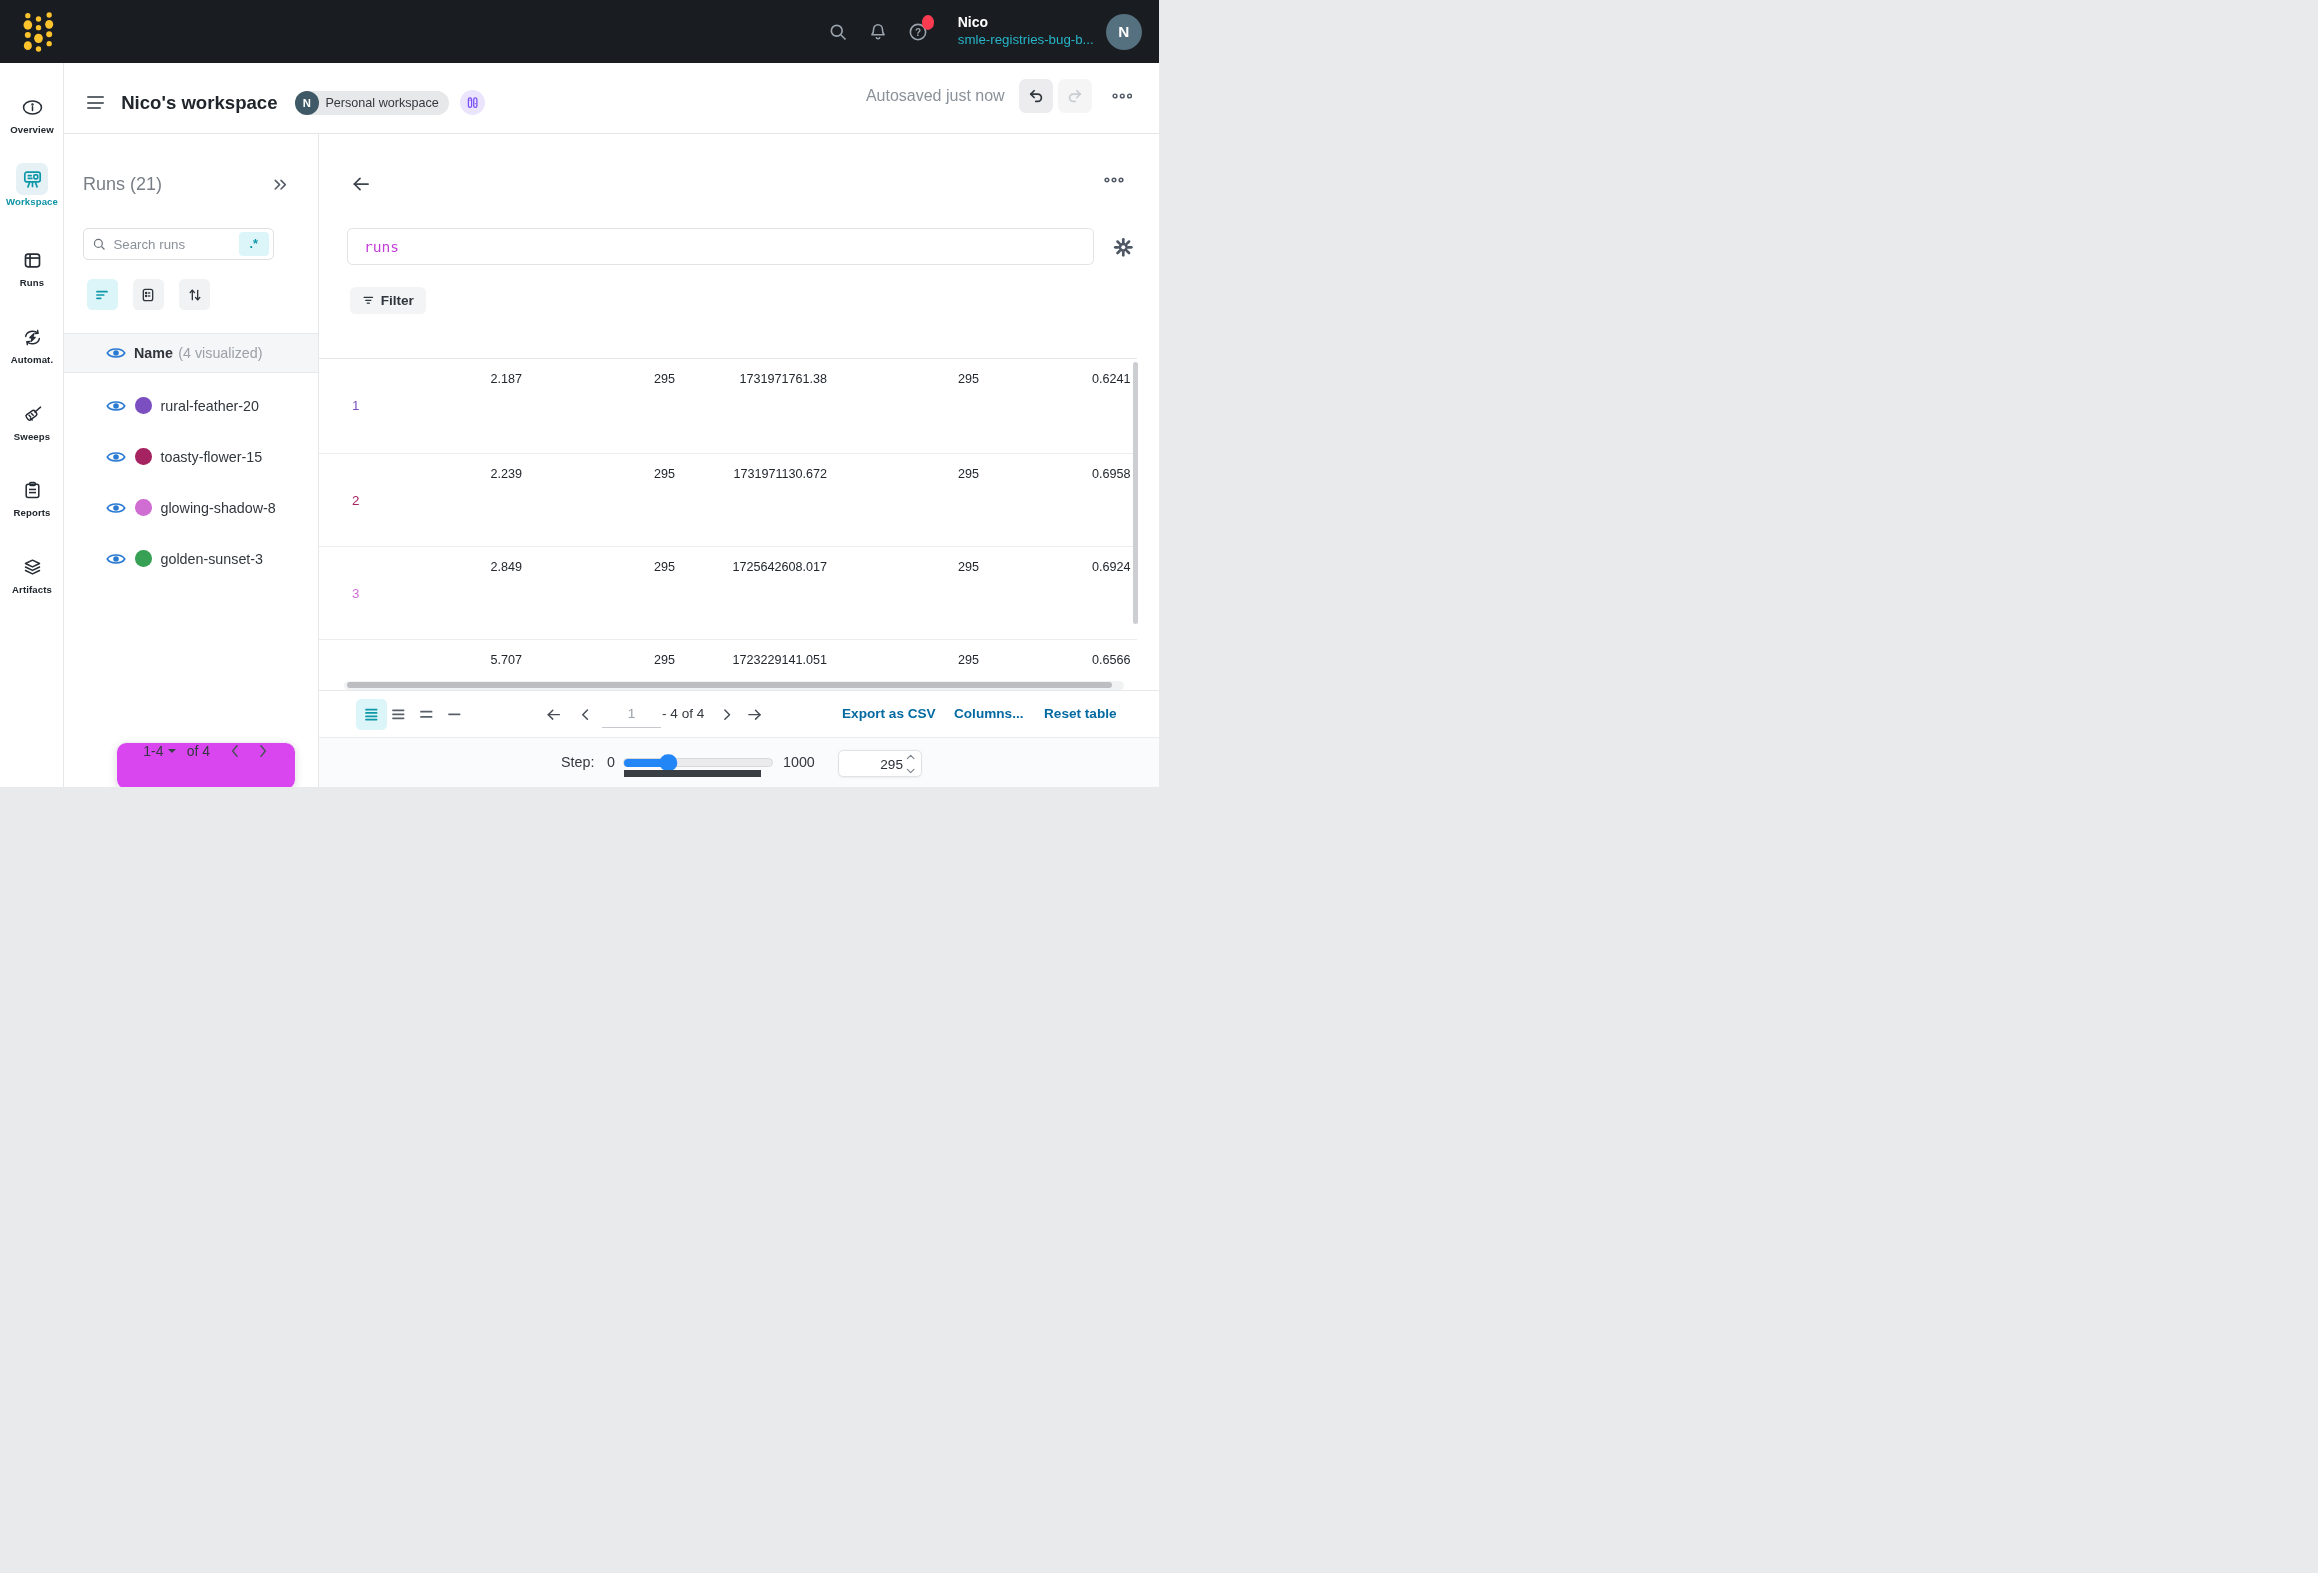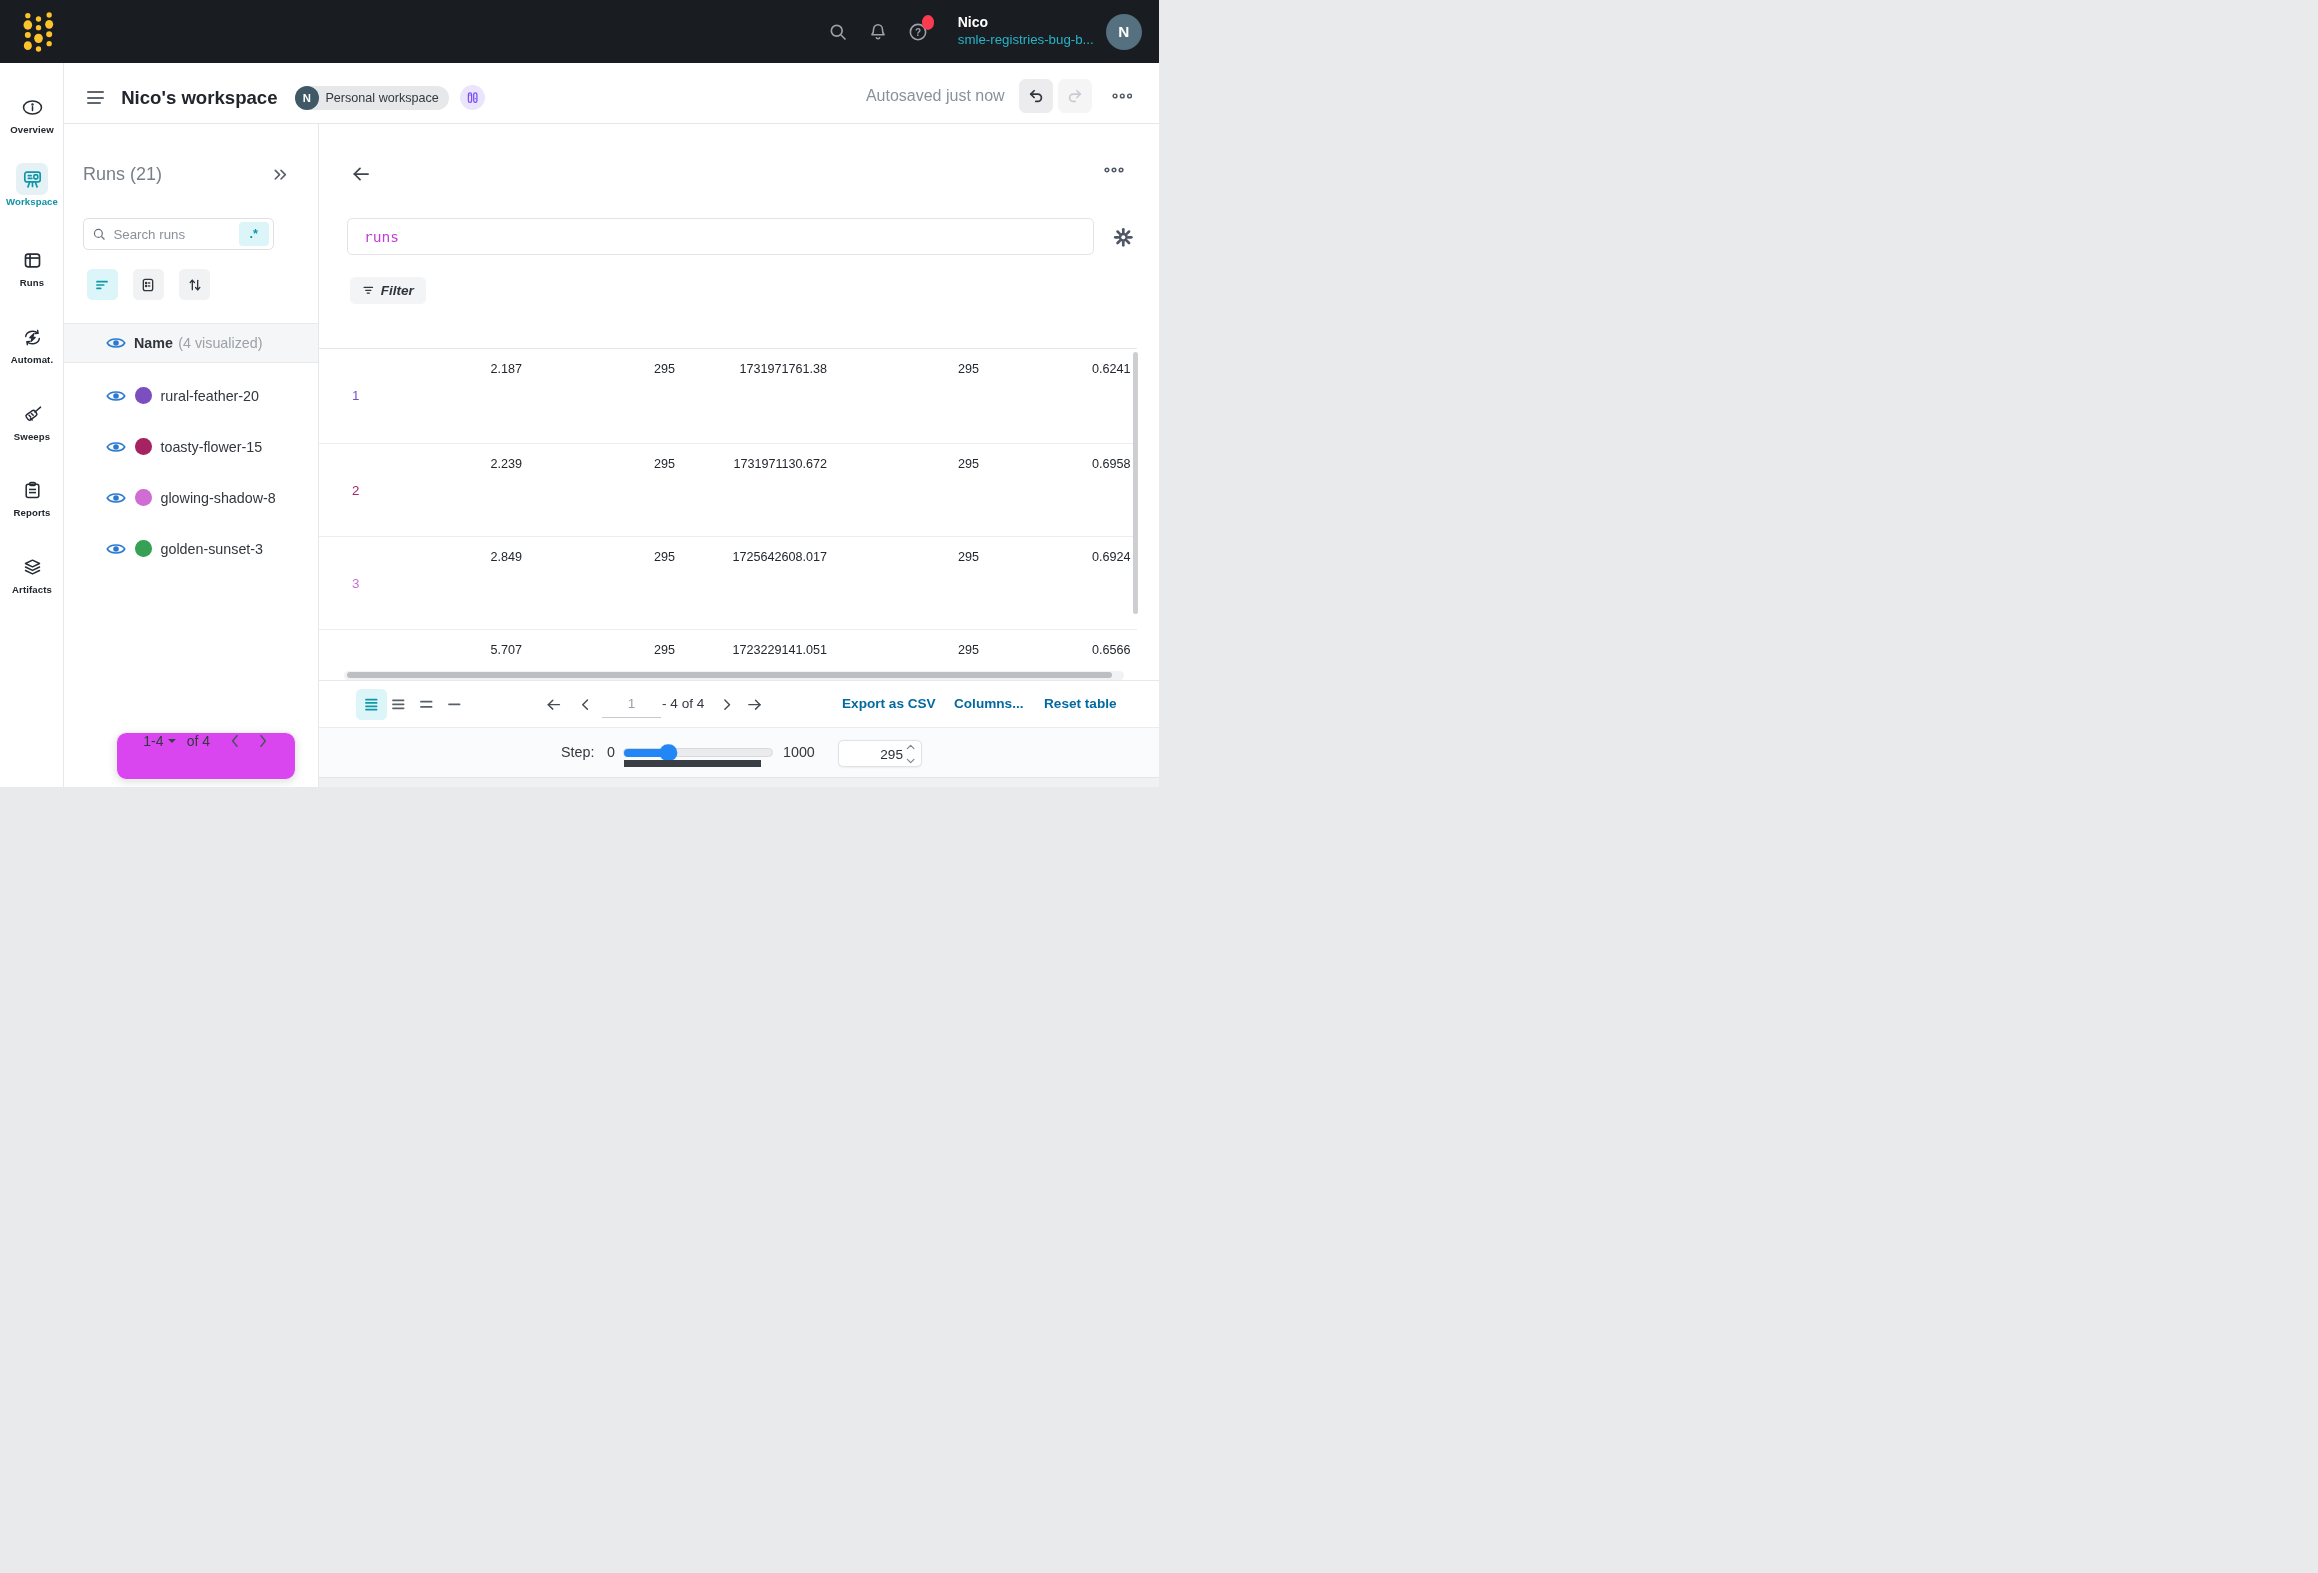--- a/index.html
+++ b/index.html
@@ -28,21 +28,21 @@
   .leftnav { position:relative; width:64px; height:724px; background:#fff; border-right:0.7px solid #e6e7e9; flex:none; }
   .nav-item { position:absolute; left:0; width:64px; display:flex; flex-direction:column; align-items:center; cursor:pointer; }
   .nav-icon-wrap { width:32px; height:32px; border-radius:6.6px; display:flex; align-items:center; justify-content:center; }
   .nav-item svg { width:21px; height:21px; }
   .nav-label { margin-top:1.3px; font-size:9.6px; font-weight:700; color:#21272e; letter-spacing:0.1px; }
   .nav-item.active .nav-icon-wrap { background:#e5f1f5; }
   .nav-item.active .nav-label { color:#0e93a4; }
 
   .content { position:relative; flex:1; display:flex; flex-direction:column; }
   
-  .ws-header { position:relative; height:61px; background:#fff; border-bottom:0.7px solid #e6e7e9; display:flex; align-items:center; padding-top:9.3px; }
+  .ws-header { position:relative; height:71px; background:#fff; border-bottom:0.7px solid #e6e7e9; display:flex; align-items:center; padding-top:9.3px; }
   .hamburger { margin-left:22.6px; width:17.3px; height:13.3px; display:flex; flex-direction:column; justify-content:space-between; cursor:pointer; }
   .hamburger div { height:2px; border-radius:1.3px; background:#5f666e; }
   .ws-title { margin-left:17.3px; font-size:18.6px; font-weight:700; color:#21262c; }
   .ws-badge { margin-left:17.3px; display:flex; align-items:center; background:#e7e8e9; border-radius:12px; height:24px; padding-right:10.6px; cursor:pointer; }
   .ws-badge .mini-av { width:24px; height:24px; border-radius:50%; background:#3f5a66; color:#fff; font-size:11.3px; font-weight:600; display:flex; align-items:center; justify-content:center; }
   .ws-badge .badge-label { margin-left:6.6px; font-size:12.6px; color:#33383e; }
   .purple-chip { margin-left:10.6px; width:25px; height:25px; border-radius:50%; background:#eae4fd; display:flex; align-items:center; justify-content:center; cursor:pointer; }
   .purple-chip svg { width:13.3px; height:13.3px; }
   .ws-right { position:absolute; right:0; top:9.3px; height:48px; display:flex; align-items:center; }
   .autosave { color:#8a9199; font-size:16px; margin-right:14.6px; }
@@ -86,21 +86,21 @@
 
   
   .main { position:relative; flex:1; background:#fff; overflow:hidden; }
   .back-arrow { position:absolute; left:32px; top:40px; width:20px; height:20px; cursor:pointer; }
   .main-ooo { position:absolute; left:785px; top:42px; width:20px; height:8px; cursor:pointer; }
   .expr-box { position:absolute; left:28px; top:94px; width:747px; height:37px; border:1px solid #e2e3e5; border-radius:5.3px; display:flex; align-items:center; }
   .expr-box input { border:0; outline:0; width:100%; margin:0 16px; font-family:"DejaVu Sans Mono", monospace; font-size:14.6px; color:#c33dd8; background:transparent; }
   .gear { position:absolute; left:794px; top:103px; width:20.6px; height:20.6px; cursor:pointer; }
   .filter-btn { position:absolute; left:31px; top:153px; width:76px; height:27px; background:#f3f4f5; border-radius:5.3px; display:flex; align-items:center; justify-content:center; gap:6px; cursor:pointer; }
   .filter-btn svg { width:12.6px; height:12.6px; }
-  .filter-btn span { font-size:13.6px; font-weight:600; color:#2f363e;font-style:italic; }
+  .filter-btn span { font-size:13.6px; font-weight:600; color:#2f363e; }
 
   .thead { position:absolute; left:0; top:199px; width:818px; height:24.6px; }
   .th { position:absolute; top:0; font-size:12.6px; font-weight:700; color:#272c33; white-space:nowrap; cursor:pointer; }
   .tbody { position:absolute; left:0; top:224px; width:818px; height:323px; border-top:1.3px solid #e5e6e8; overflow:hidden; }
   .trow { position:absolute; left:0; width:818px; height:94px; cursor:pointer; }
   .trow.b { border-top:0.7px solid #ededee; }
   .tnum { position:absolute; left:33px; top:39px; font-size:13.3px; }
   .tval { position:absolute; top:12.6px; font-size:12.6px; color:#23282e; white-space:nowrap; }
   .c1 { right:615px; } .c2 { right:462px; } .c3 { right:310px; } .c4 { right:158px; } .c5 { right:6.6px; }
   .vscroll { position:absolute; left:814px; top:228px; width:4.6px; height:262px; background:#cdced2; border-radius:2.7px; cursor:pointer; }

